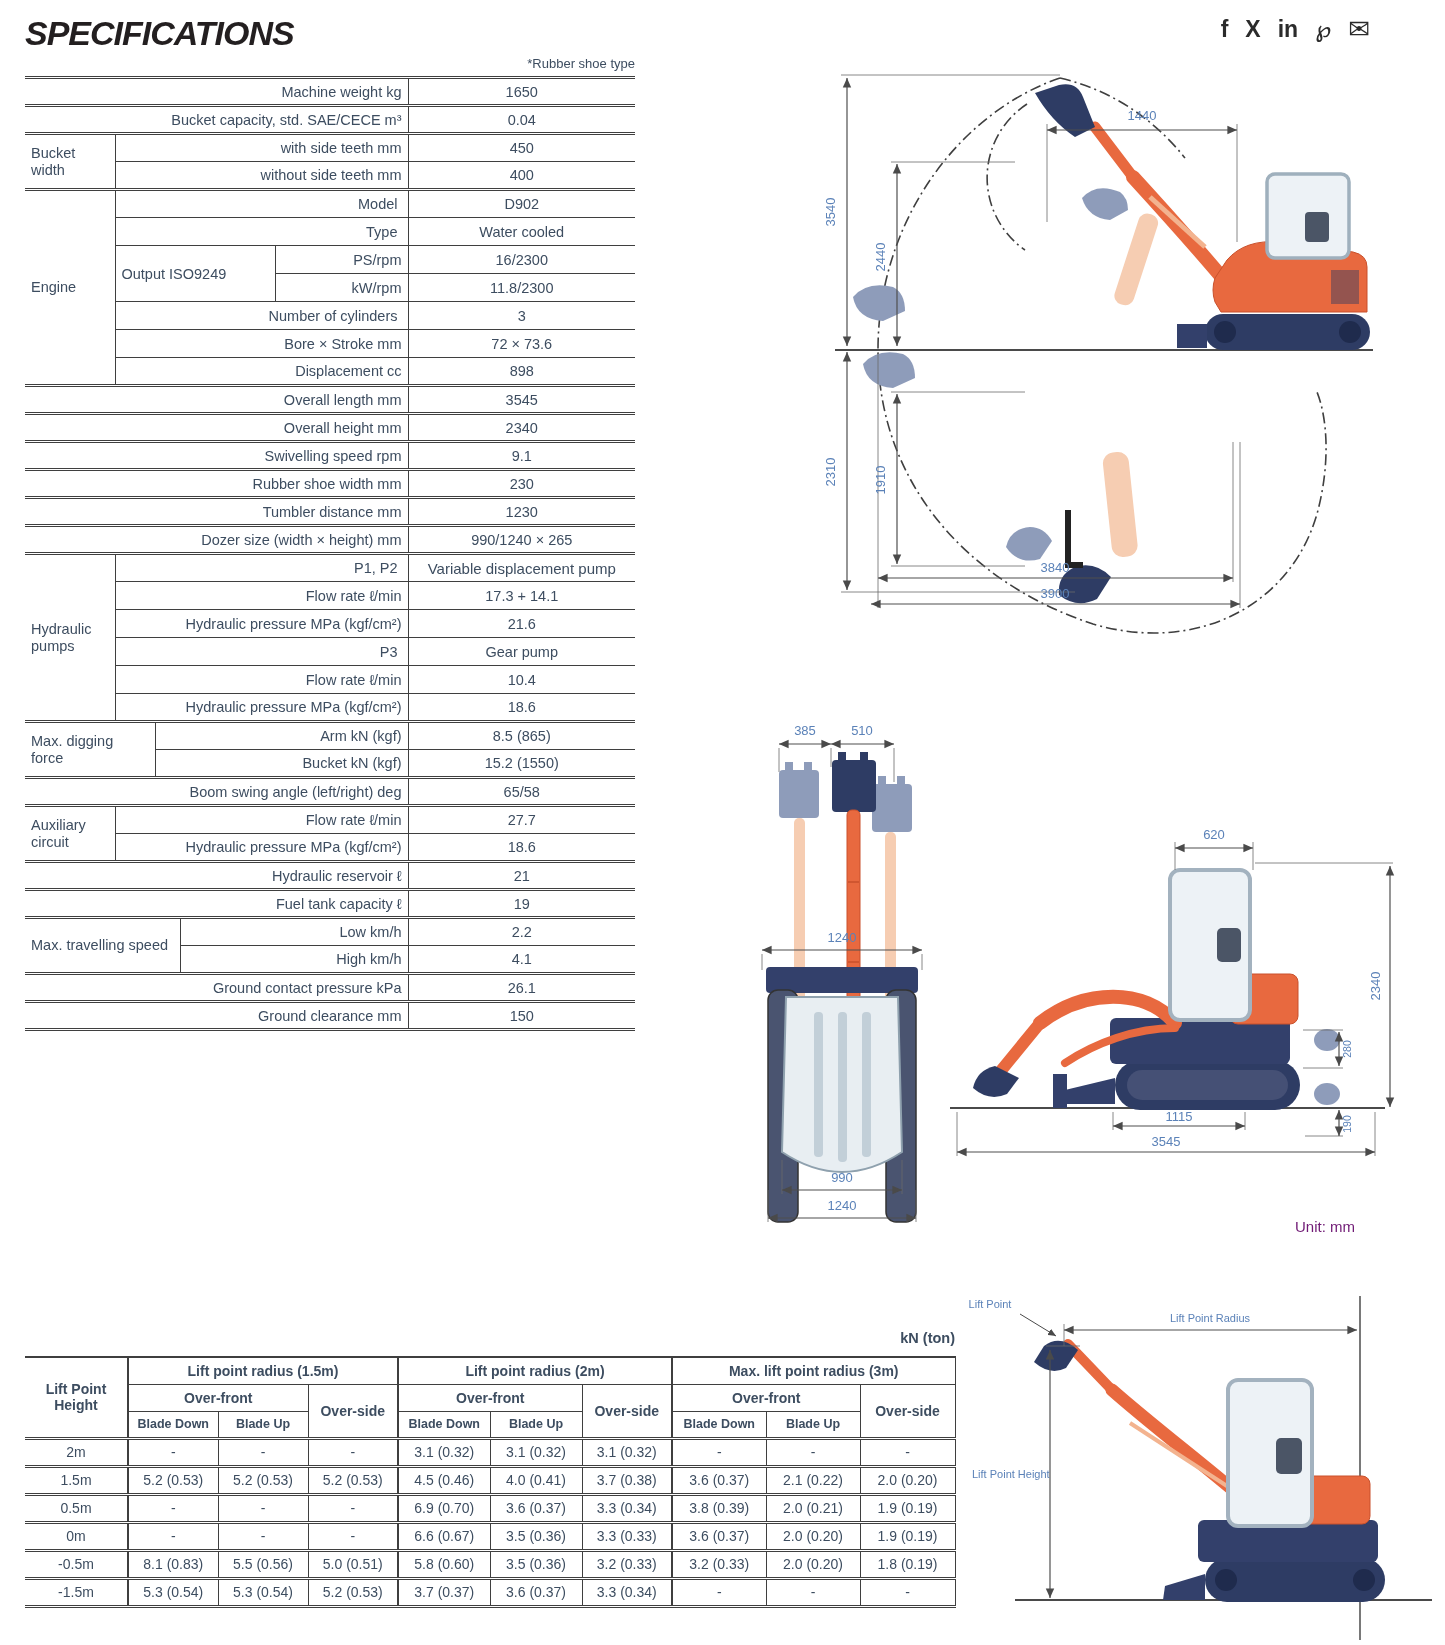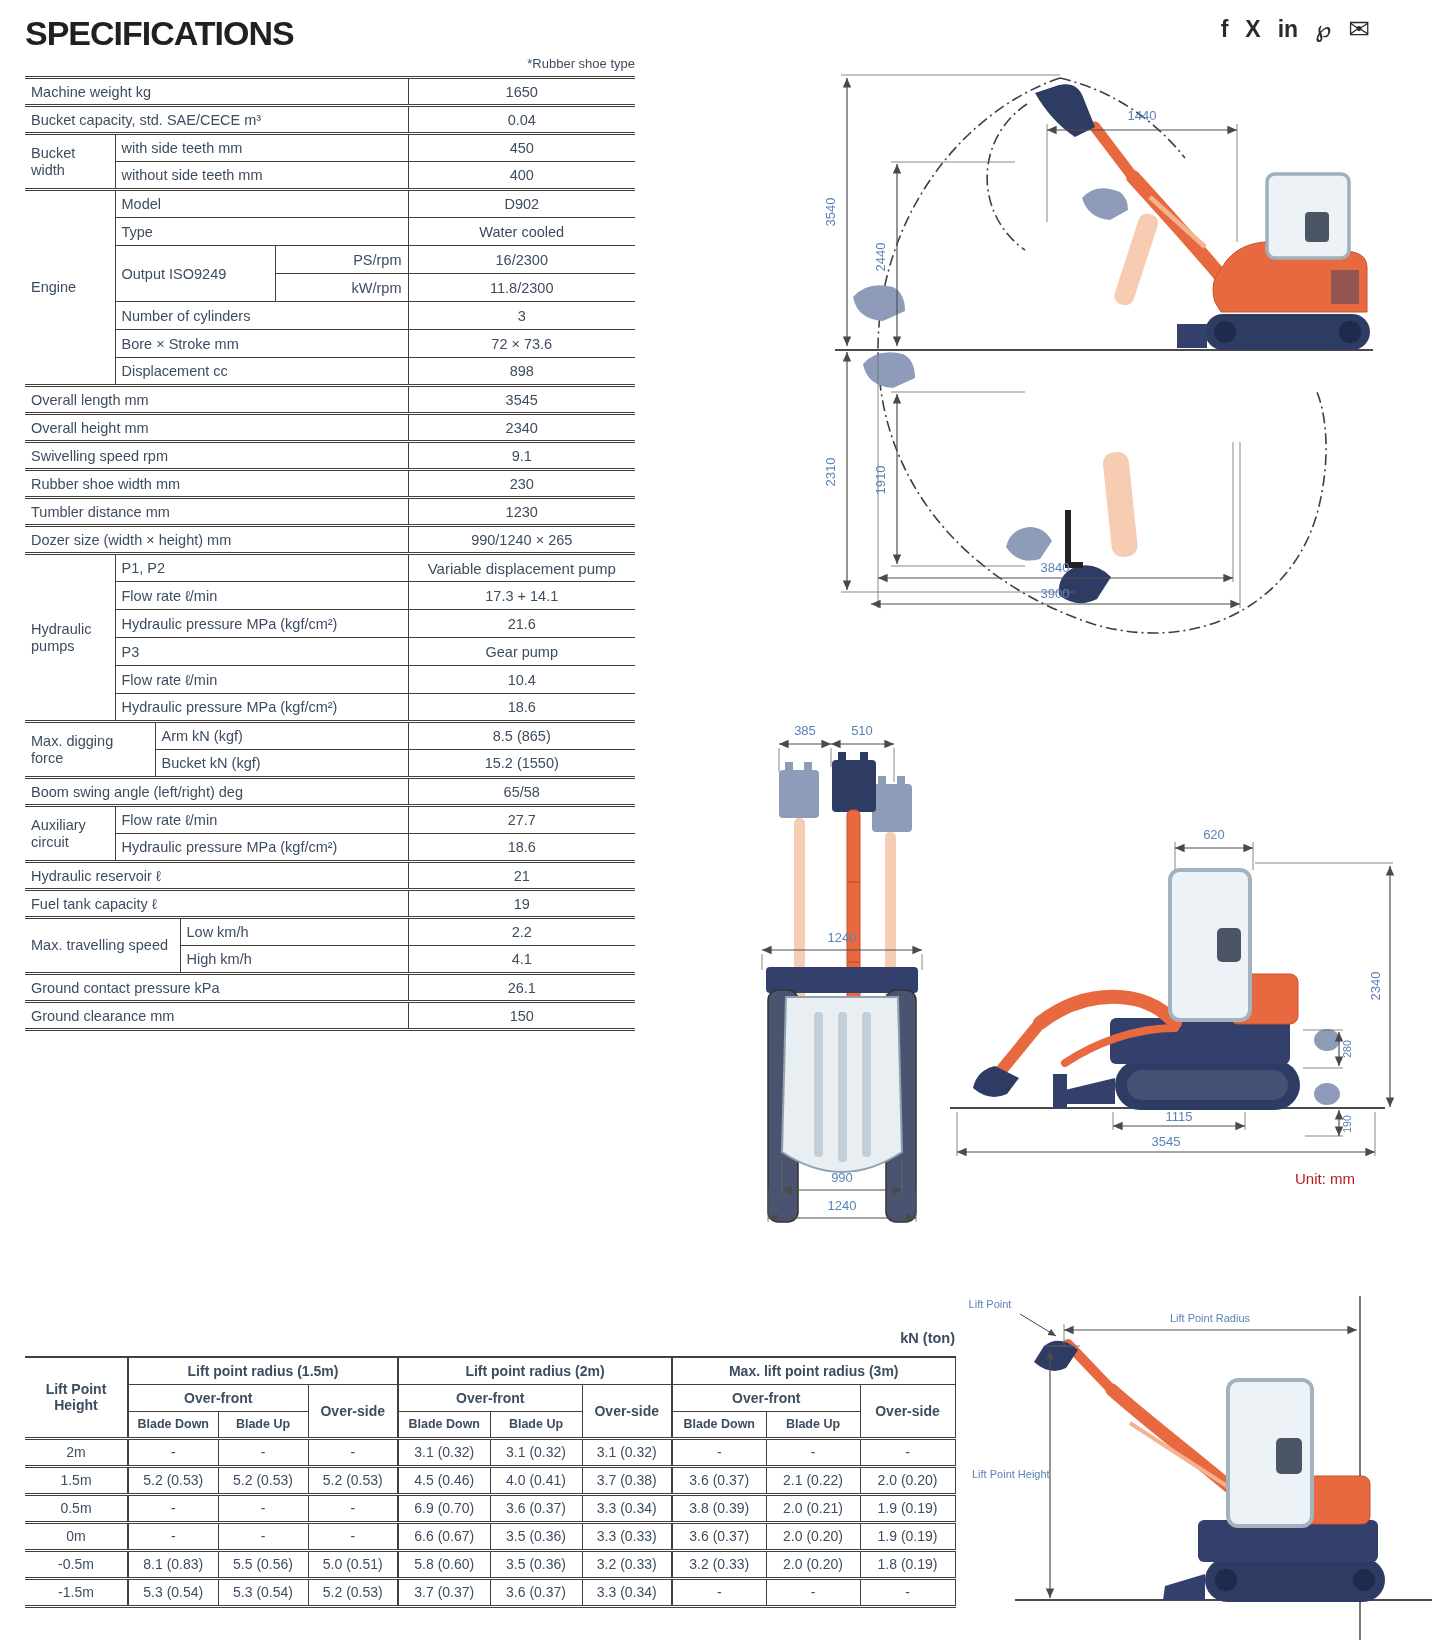--- a/index.html
+++ b/index.html
@@ -1,43 +1,43 @@
 <!DOCTYPE html>
 <html><head>
 <meta charset="utf-8">
 <style>
   * { margin:0; padding:0; box-sizing:border-box; }
   html,body { background:#fff; }
   body { font-family:"Liberation Sans","DejaVu Sans",sans-serif; color:#3d4d60; }
   .page { position:relative; width:1445px; height:1645px; background:#fff; overflow:hidden; }
 
   .title { position:absolute; font-size:34px; font-weight:bold; letter-spacing:-1px; color:#231f20; }
-  #specs-title { left:25px; top:14px; }
+  #specs-title { left:25px; top:14px;font-style:italic; }
   #wr-title { left:750px; top:14px; }
   #lift-title { left:25px; top:1282px; }
 
   .note { position:absolute; left:25px; width:610px; text-align:right; font-size:13px; top:56px; color:#3d4d60; }
   .kn-note { position:absolute; left:25px; width:930px; text-align:right; font-size:14.5px; font-weight:600; top:1330px; color:#3d4d60; }
-  .unit-note { position:absolute; left:1295px; top:1170px; font-size:15px; color:#b91c1c;text-align:center; }
+  .unit-note { position:absolute; left:1295px; top:1218px; font-size:15px; color:#701a75;text-align:center; }
 
   .social { position:absolute; left:1200px; top:16px; width:170px; display:flex; gap:17px; justify-content:flex-end; align-items:center; color:#2b2b2b; }
   .social span { font-size:23px; font-weight:bold; cursor:pointer; line-height:1; }
   .social .env { font-size:26px; font-weight:normal; }
 
   
   table { border-collapse:collapse; table-layout:fixed; }
   .specs { position:absolute; left:25px; top:76px; width:610px; font-size:14.5px; }
   .specs td { height:28px; padding:0 6px; vertical-align:middle; }
   .specs tr.maj > td { border-top:3px double #3f3f3f; }
   .specs tr.sub > td { border-top:1.2px solid #3f3f3f; }
   .specs tr.bot > td { border-bottom:3px double #3f3f3f; }
   .specs td.vl { border-left:1.3px solid #3f3f3f; }
   .specs td.val { text-align:center; }
   .specs td.val.sm { font-size:15px; }
-  .lu { display:flex; justify-content:flex-start; align-items:center; gap:4px; }
+  .lu { display:flex; justify-content:flex-end; align-items:center; gap:4px; }
   .lu .unit { text-align:right; white-space:nowrap; }
   .grp { line-height:1.15; }
 
   
   .lift { position:absolute; left:25px; top:1356px; width:930px; font-size:14px; text-align:center; }
   .lift th, .lift td { border:1.3px solid #3f3f3f; height:27px; padding:0 2px; font-weight:normal; color:#3d4d60; }
   .lift th { font-weight:600; }
   .lift .small { font-size:12.5px; }
   .lift .nol { border-left:none; }
   .lift .nor { border-right:1.3px solid #3f3f3f; }

